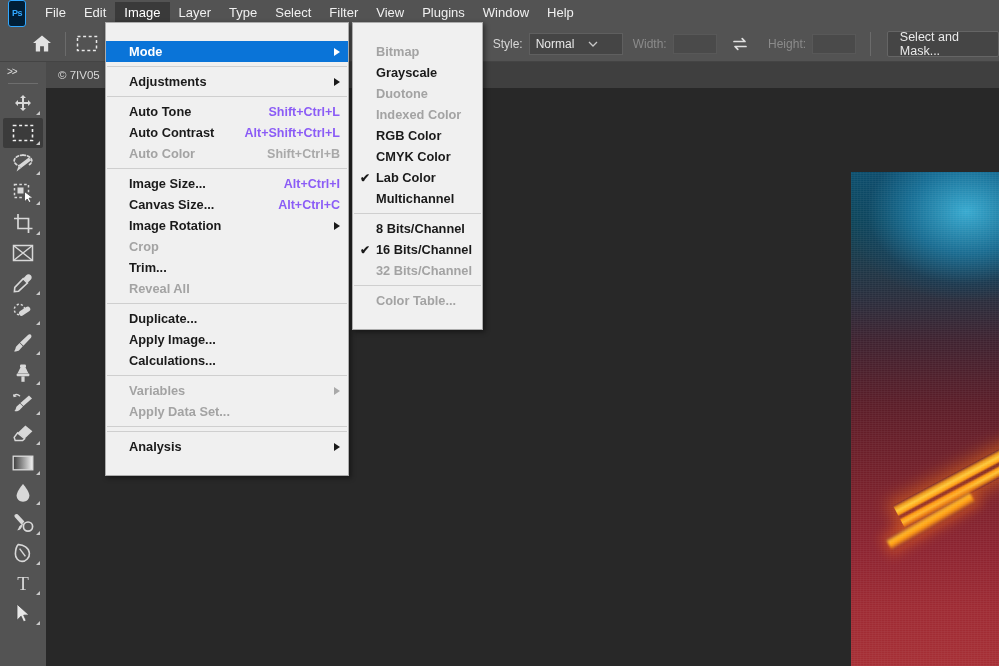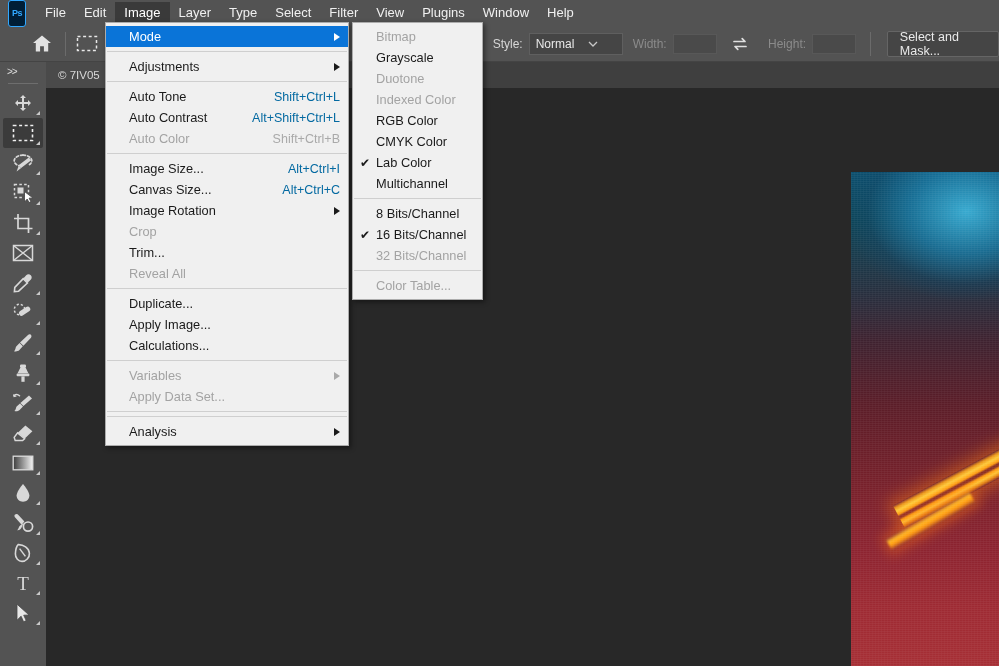--- a/index.html
+++ b/index.html
@@ -171,34 +171,35 @@
       repeating-linear-gradient(90deg, rgba(255,255,255,0.35) 0 1px, rgba(0,0,0,0) 1px 3px);
     pointer-events: none;
   }
 
   
   .dropdown {
     position: absolute; background: #f0f0f0;
     border: 1px solid #acacac;
     box-shadow: 2px 2px 5px rgba(0,0,0,0.45);
     z-index: 40;
-    padding: 3px 0;
+    padding: 18px 0;
+    font-weight: bold;
   }
   #image-menu { left: 105px; top: 22px; width: 244px; }
   #mode-submenu { left: 352px; top: 22px; width: 131px; }
 
   .mi {
     position: relative; height: 21px; display: flex; align-items: center;
     padding: 0 8px 0 23px; font-size: 12.8px; color: #1a1a1a;
     white-space: nowrap; cursor: default;
   }
   .mi.highlight { background: #0a74d8; color: #ffffff; }
   .mi.disabled { color: #a3a3a3; }
   .mi .shortcut {
-    margin-left: auto; padding-left: 24px; font-size: 12.5px; color: #0369a1;
+    margin-left: auto; padding-left: 24px; font-size: 12.5px; color: #8b5cf6;
   }
   .mi.disabled .shortcut { color: #a9a9a9; }
   .mi .arrow {
     margin-left: auto; width: 0; height: 0;
     border-top: 4.5px solid transparent; border-bottom: 4.5px solid transparent;
     border-left: 6px solid #1a1a1a;
   }
   .mi.highlight .arrow { border-left-color: #ffffff; }
   .mi.disabled .arrow { border-left-color: #a9a9a9; }
   .mi .check {

